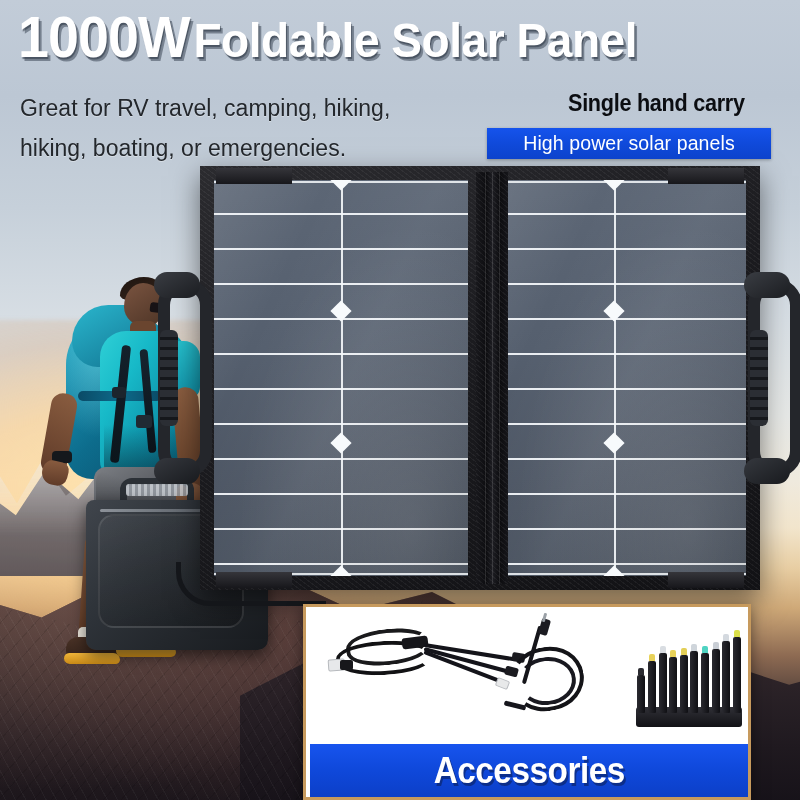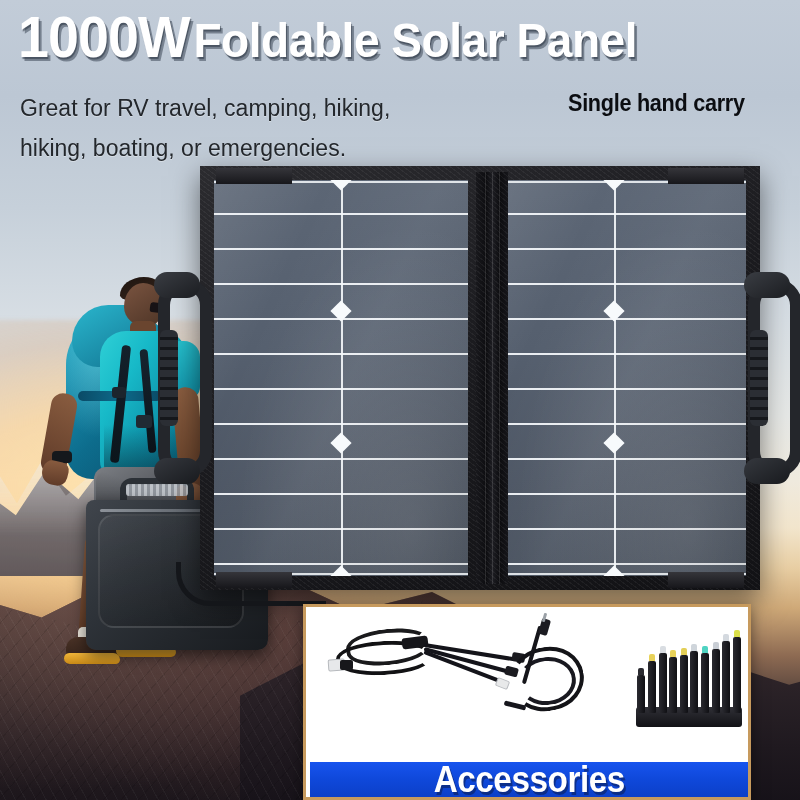--- a/index.html
+++ b/index.html
@@ -513,21 +513,21 @@
     background: linear-gradient(90deg,#2a2a30,#101014);
     border-radius: 2px 2px 1px 1px;
   }
   .tip-cap {
     position: absolute; left: 1px; width: 6px; height: 7px;
     border-radius: 2px 2px 0 0;
   }
 
   
   .acc-bar {
-    position: absolute; left: 4px; right: 0; bottom: 0; height: 35px;
+    position: absolute; left: 4px; right: 0; bottom: 0; height: 53px;
     background: linear-gradient(180deg,#1754ee 0%, #0f48da 50%, #0c3fc8 100%);
     display: flex; align-items: center; justify-content: center;
   }
   .acc-bar-text {
     color: #fff; font-size: 37px; font-weight: 700;
     letter-spacing: -0.5px;
     transform: scaleX(.9);
     text-shadow: 2px 3px 0 rgba(10,20,50,.45);
   }
 </style>
@@ -641,20 +641,23 @@
 
   <div class="headline">
     <span class="h-watt">1000W</span>
     <span class="h-rest">Foldable Solar Panel</span>
   </div>
 
   <div class="subtitle">Great for RV travel, camping, hiking, hiking, boating, or emergencies.</div>
 
   <div class="kicker">Single hand carry</div>
 
+  <div class="badge-blue">
+    <span>High power solar panels</span>
+  </div>
 
   <div class="acc-card">
     <div class="acc-stage">
 
       <div>
         <div class="cab cab-loop-1"></div>
         <div class="cab cab-loop-2"></div>
         <div class="cab cab-usb"></div>
         <div class="cab cab-usb-neck"></div>
         <div class="cab cab-hub"></div>

